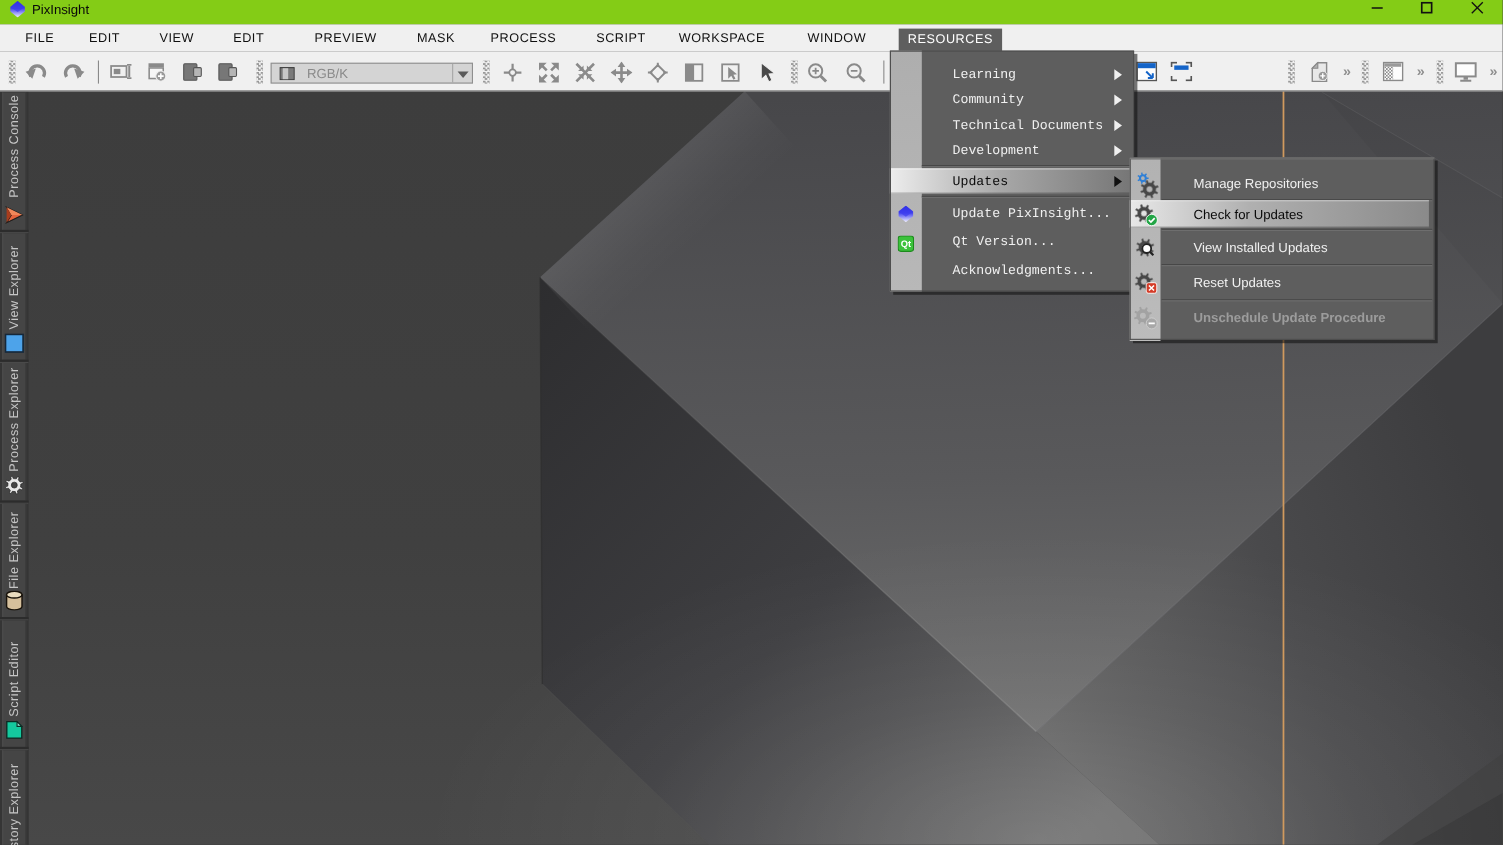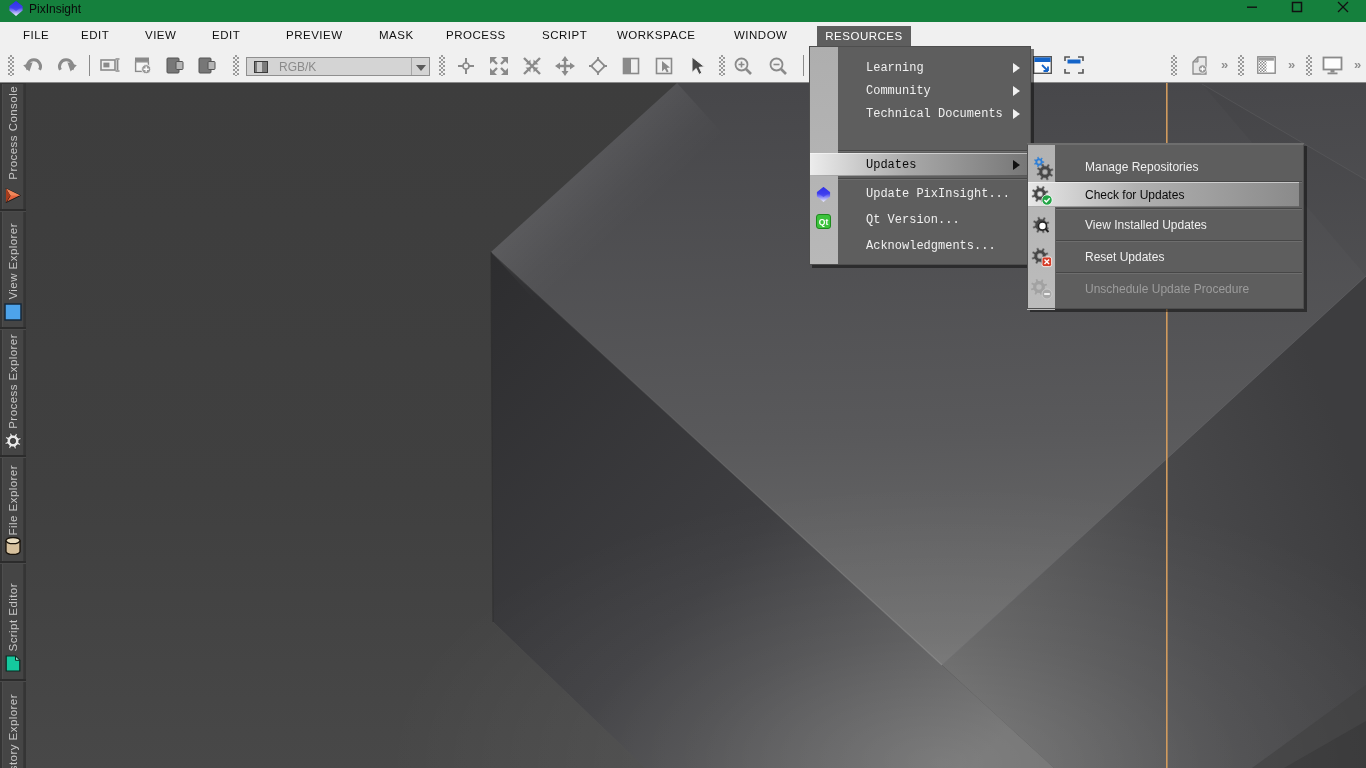--- a/index.html
+++ b/index.html
@@ -1,20 +1,20 @@
 <!DOCTYPE html>
 <html><head>
 <meta charset="utf-8">
 <style>
   * { margin:0; padding:0; box-sizing:border-box; }
   html,body { width:1366px; height:768px; overflow:hidden; background:#3f3f3f;
     font-family:"Liberation Sans", sans-serif; }
   .abs { position:absolute; }
   
-  #titlebar { position:absolute; left:0; top:0; width:1366px; height:22px; background:#15803d; z-index:30;text-align:center; }
+  #titlebar { position:absolute; left:0; top:0; width:1366px; height:22px; background:#84cc16; z-index:30;text-align:center; }
   #titlebar .title { position:absolute; left:29px; top:2px; font-size:12px; color:#0a0a0a; }
   
   #menubar { position:absolute; left:0; top:22px; width:1366px; height:25px; background:#f0f0f0; z-index:25; }
   .mitem { position:absolute; top:7px; font-size:11.5px; letter-spacing:0.5px; color:#101010; }
   #mres { position:absolute; left:817px; top:4px; width:94px; height:21px; background:#5e5e5e; color:#fff;
      font-size:11.5px; letter-spacing:0.5px; text-align:center; line-height:21px; }
   
   #toolbar { position:absolute; left:0; top:47px; width:1366px; height:36px; background:#f0f0f0;
      border-bottom:1px solid #888; z-index:20; }
   .handle { position:absolute; top:8px; width:6px; height:21px;
@@ -52,21 +52,21 @@
   #submenu { position:absolute; left:1027px; top:143px; width:277px; height:166px; background:#5e5e5e;
      box-shadow:3px 3px 0 rgba(15,15,15,0.55); z-index:41; border-top:1px solid #6e6e6e; }
   #submenu .gutter { position:absolute; left:0; top:0; width:28px; height:166px;
      background:linear-gradient(#b2b2b2,#bcbcbc); }
   .srow { position:absolute; left:0; width:272px; font-size:12px; color:#f0f0f0;text-align:center; }
   .srow .lbl { position:absolute; left:58px; top:50%; transform:translateY(-50%); white-space:nowrap; }
   .ssep { position:absolute; left:29px; width:246px; height:2px;
      border-top:1px solid #474747; border-bottom:1px solid #6e6e6e; }
   #chkrow { background:linear-gradient(to right,#e8e8e8,#b0b0b0 40%,#8a8a8a); color:#0a0a0a;
      box-shadow:inset 0 1px 0 rgba(255,255,255,0.5), inset 0 -1px 0 rgba(0,0,0,0.25); }
-  .disabled { color:#9c9c9c !important; }
+  .disabled { color:#9c9c9c !important;font-weight:bold; }
   .pborder { position:absolute; left:0; top:0; right:0; bottom:0; border:1px solid #4e4e4e; pointer-events:none; z-index:5; }
   #submenu .pborder { border-top-color:#6e6e6e; }
 </style>
 </head>
 <body>
 
 <div id="workspace">
 <svg width="1340" height="685" viewBox="0 0 1340 685">
   <defs>
     <linearGradient id="gFloor" x1="0" y1="0" x2="0" y2="1">
@@ -354,20 +354,24 @@
       <span class="arrow"></span>
     </div>
   <div class="mrow" style="top:33px;height:23px">
       <span class="lbl">Community</span>
       <span class="arrow"></span>
     </div>
   <div class="mrow" style="top:56px;height:23px">
       <span class="lbl">Technical Documents</span>
       <span class="arrow"></span>
     </div>
+  <div class="mrow" style="top:79px;height:23px">
+      <span class="lbl">Development</span>
+      <span class="arrow"></span>
+    </div>
   <div class="msep" style="top:104px"></div>
   <div class="mrow" id="updrow" style="top:107px;height:23px">
       <span class="lbl">Updates</span>
       <span class="arrow"></span>
     </div>
   <div class="msep" style="top:132px"></div>
   <div class="mrow" style="top:135px;height:26px">
       <span class="lbl">Update PixInsight...</span>
     </div>
   <div class="mrow" style="top:161px;height:26px">

